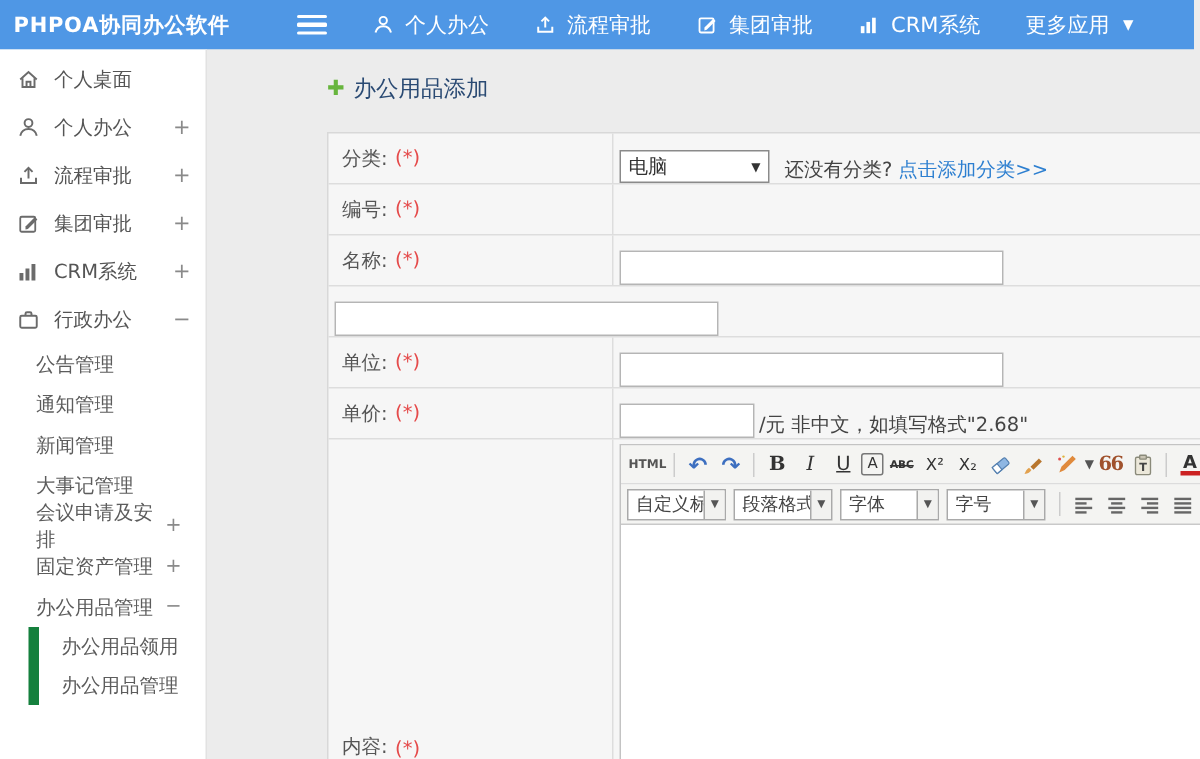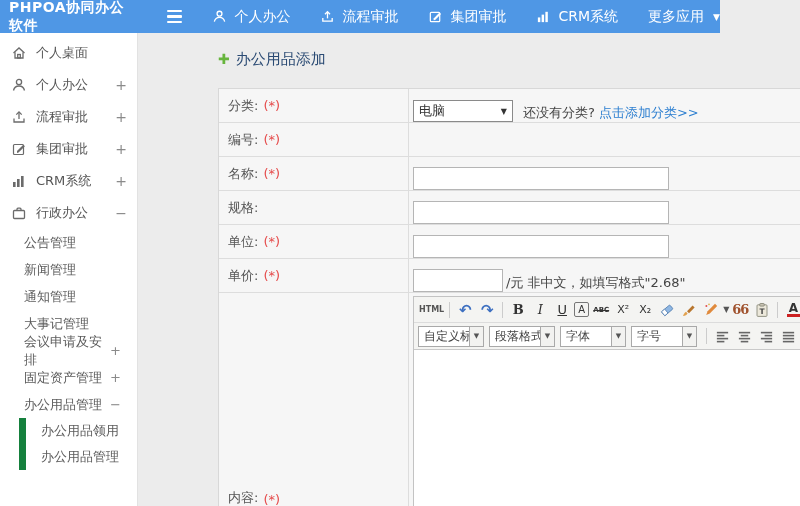--- a/index.html
+++ b/index.html
@@ -1,21 +1,21 @@
 <!DOCTYPE html>
 <html><head>
 <meta charset="utf-8">
 <style>
   * { box-sizing: border-box; margin: 0; padding: 0; }
   html,body { background:#fff; }
   body { font-family: "DejaVu Sans", "Liberation Sans", sans-serif; }
   .screen { position:relative; width:800px; height:506px; overflow:hidden; background:#ececec; }
 
   
-  .topbar { position:absolute; left:0; top:0; width:720px; height:33px;
+  .topbar { position:absolute; left:0; top:0; width:796px; height:33px;
             background:#4f97e5; display:flex; align-items:center; color:#fff; }
   .logo { width:162px; padding-left:9px; font-size:14px; font-weight:bold; letter-spacing:0.5px; }
   .hamb { width:20px; height:14px; margin-left:36px; display:flex; flex-direction:column;
           justify-content:space-between; cursor:pointer; }
   .hamb i { display:block; height:2.4px; background:#fff; border-radius:1px; }
   .topnav { display:flex; align-items:center; margin-left:30px; gap:30px; font-size:14px; }
   .nav-item { display:flex; align-items:center; gap:7px; cursor:pointer; white-space:nowrap; }
   .nav-item svg { display:block; }
   .caret { font-size:9px; margin-left:2px; }
 
@@ -197,24 +197,24 @@
           </svg></span>
       <span>行政办公</span>
       <span class="expand">−</span>
     </div>
 
     <div class="sub-list">
       <div class="sub-item">
         <span>公告管理</span>
       </div>
       <div class="sub-item">
+        <span>通知管理</span>
+      </div>
+      <div class="sub-item">
         <span>新闻管理</span>
-      </div>
-      <div class="sub-item">
-        <span>通知管理</span>
       </div>
       <div class="sub-item">
         <span>大事记管理</span>
       </div>
       <div class="sub-item">
         <span>会议申请及安排</span>
         <span class="expand">+</span>
       </div>
       <div class="sub-item">
         <span>固定资产管理</span>
@@ -270,23 +270,20 @@
         <div class="flabel">
           <span>名称:</span>
           <span class="req">(*)</span>
         </div>
         <div class="fvalue">
           <input class="txt" value="" style="">
         </div>
       </div>
 
       <div class="frow">
-        <div class="flabel">
-          <span>规格:</span>
-        </div>
         <div class="fvalue">
           <input class="txt" value="" style="">
         </div>
       </div>
 
       <div class="frow">
         <div class="flabel">
           <span>单位:</span>
           <span class="req">(*)</span>
         </div>

